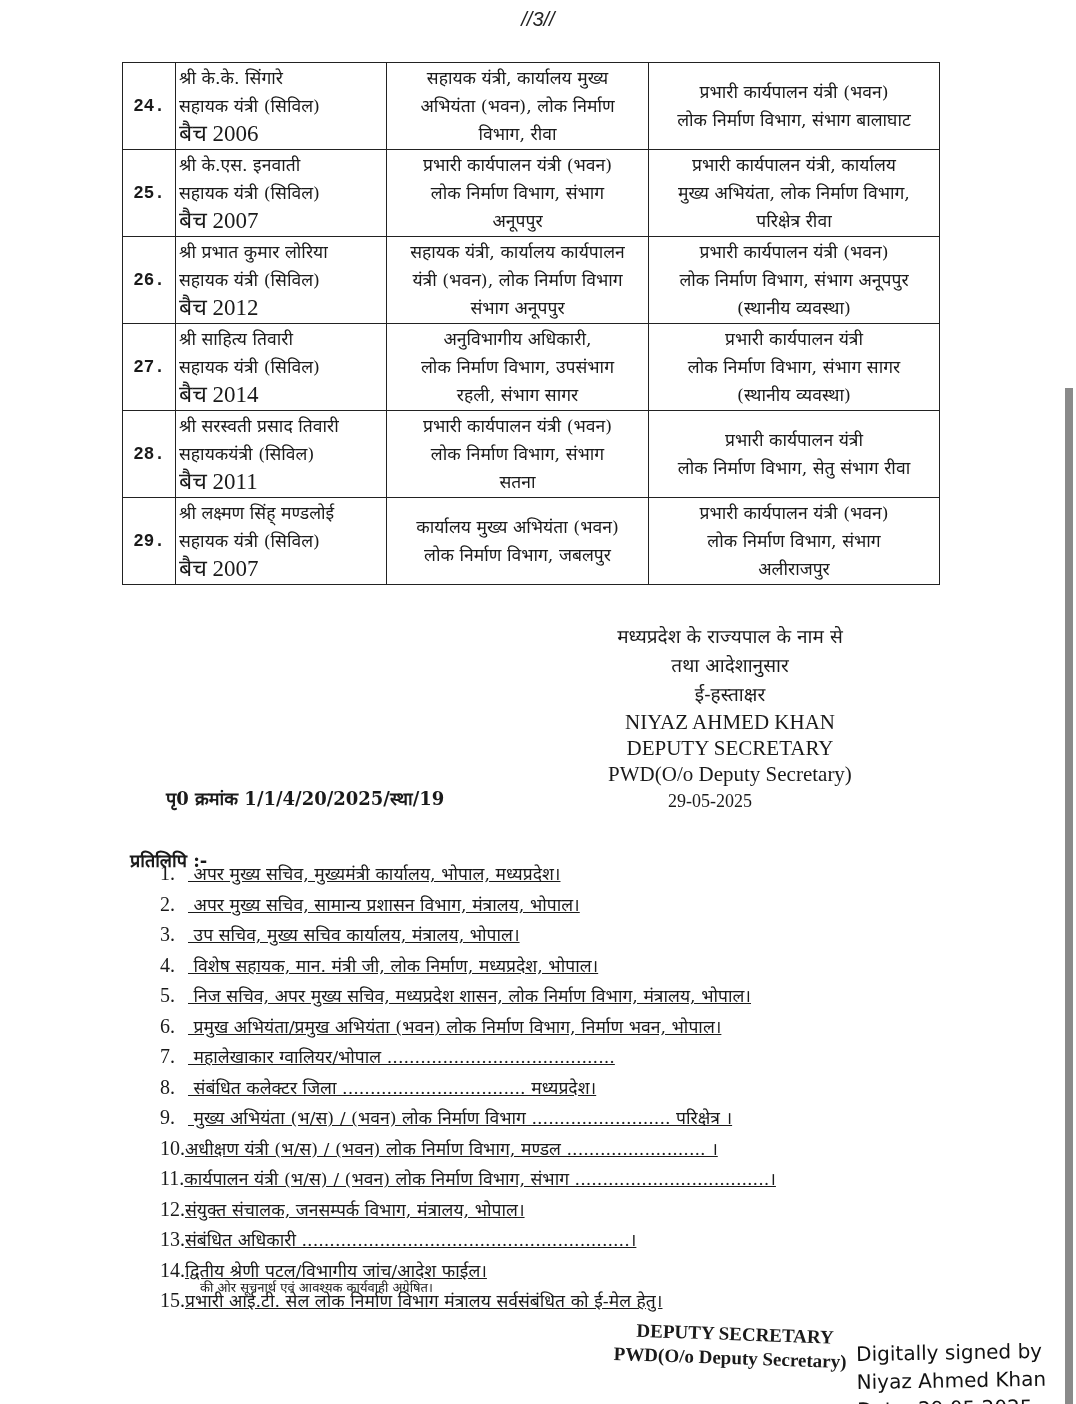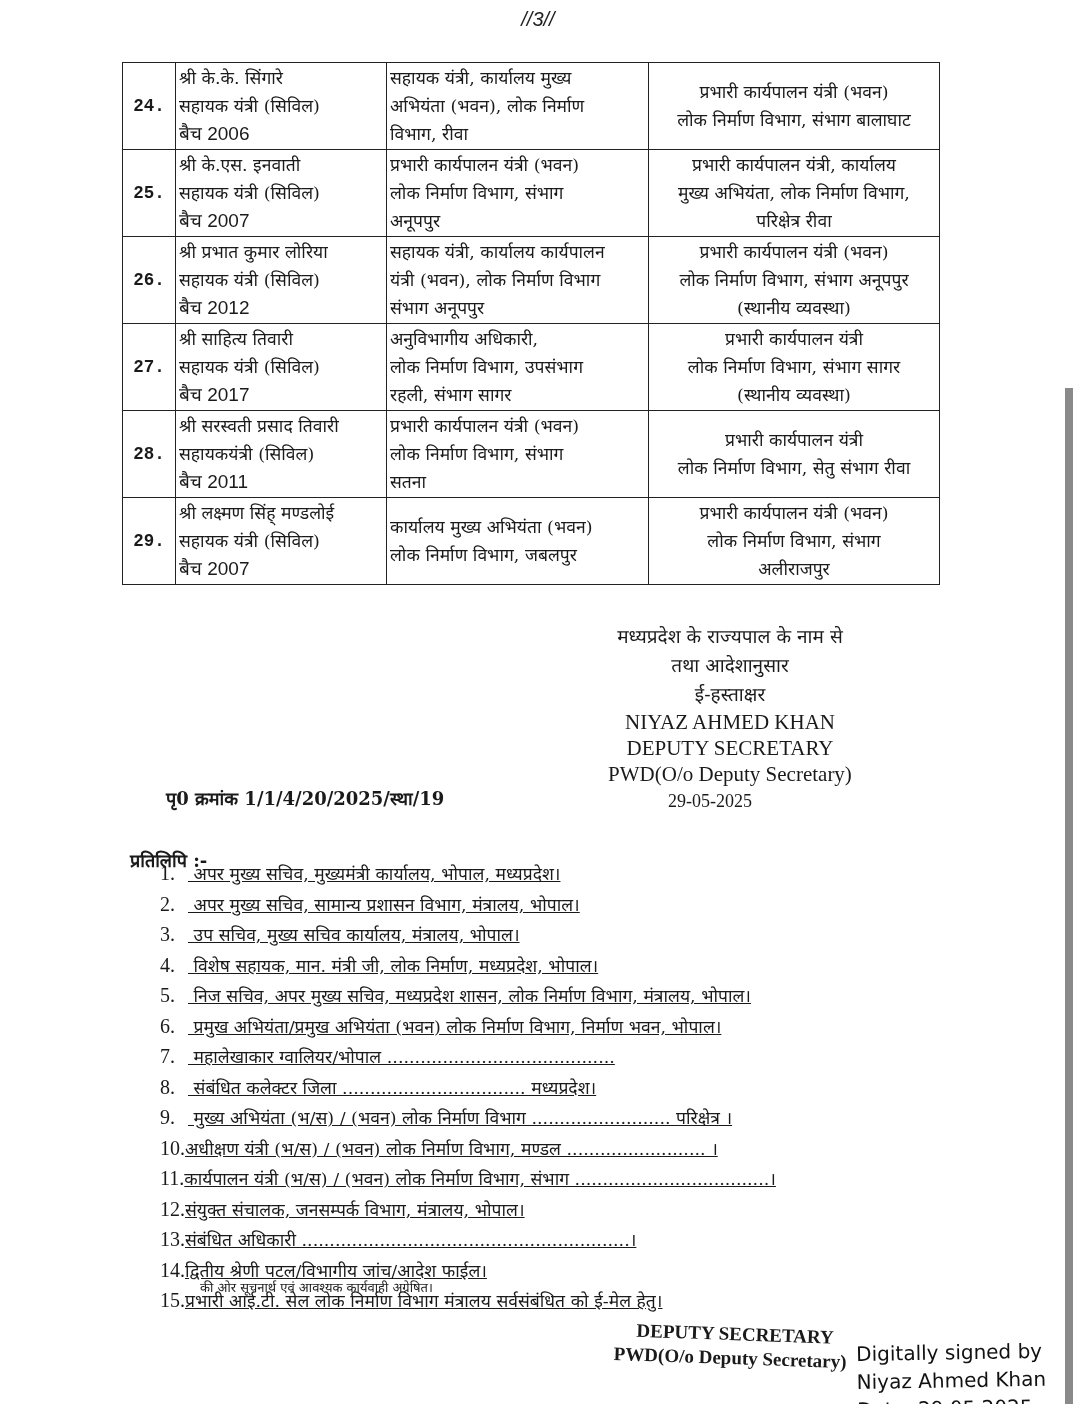--- a/index.html
+++ b/index.html
@@ -43,24 +43,24 @@
       line-height: 28px;
     }
     td.col-sno {
       width: 46px;
       text-align: center;
       font-weight: bold;
       font-family: Liberation Mono, monospace;
       font-size: 19px;
     }
     td.col-name { width: 204px; text-align: left; }
-    td.col-from { width: 255px; }
+    td.col-from { width: 255px; text-align: center; }
     td.col-to { width: 284px; text-align: center; }
     .line { display: block; white-space: nowrap; }
-    .batch { font-family: Liberation Sans, sans-serif; font-size: 19px; }
+    .batch { font-family: Liberation Serif, serif; font-size: 23px; }
 
     .signature-block {
       position: absolute;
       top: 622px;
       left: 560px;
       width: 340px;
       text-align: center;
       font-weight: normal;
     }
     .signature-block .hi {
@@ -219,21 +219,21 @@
           <span class="line">प्रभारी कार्यपालन यंत्री (भवन)</span>
           <span class="line">लोक निर्माण विभाग, संभाग अनूपपुर</span>
           <span class="line">(स्थानीय व्यवस्था)</span>
         </td>
       </tr>
       <tr>
         <td class="col-sno">27.</td>
         <td class="col-name">
           <span class="line ">श्री साहित्य तिवारी</span>
           <span class="line ">सहायक यंत्री (सिविल)</span>
-          <span class="line batch">बैच 2017</span>
+          <span class="line batch">बैच 2014</span>
         </td>
         <td class="col-from">
           <span class="line">अनुविभागीय अधिकारी,</span>
           <span class="line">लोक निर्माण विभाग, उपसंभाग</span>
           <span class="line">रहली, संभाग सागर</span>
         </td>
         <td class="col-to">
           <span class="line">प्रभारी कार्यपालन यंत्री</span>
           <span class="line">लोक निर्माण विभाग, संभाग सागर</span>
           <span class="line">(स्थानीय व्यवस्था)</span>

